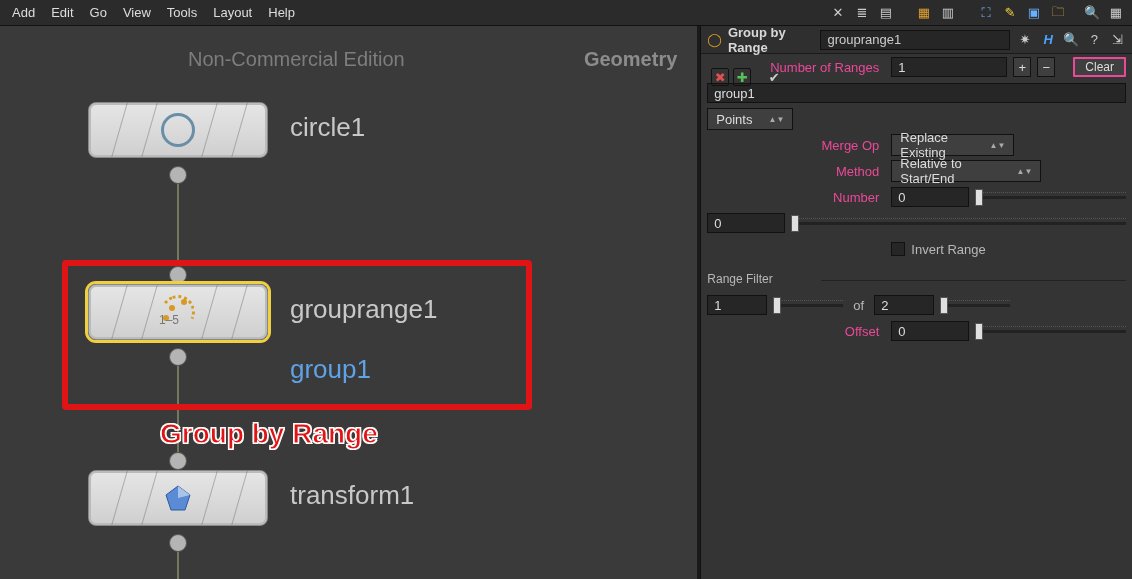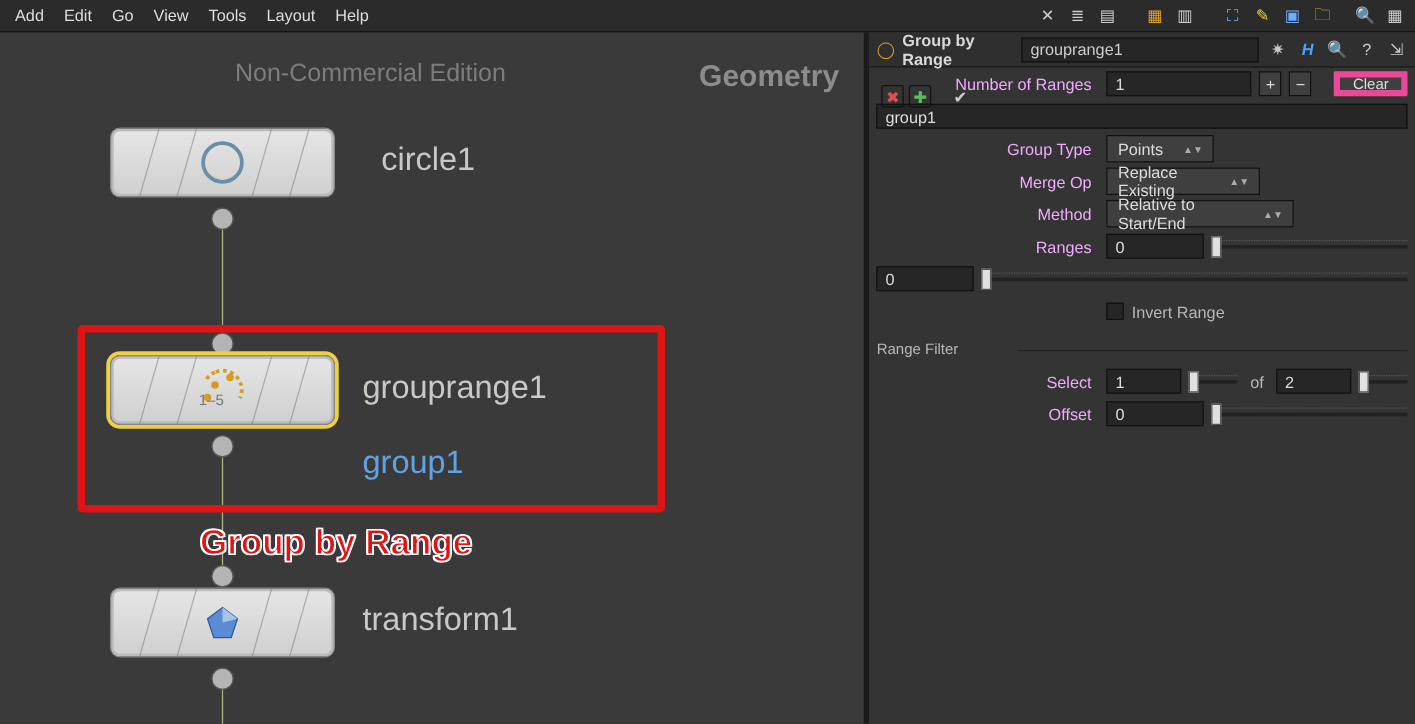--- a/index.html
+++ b/index.html
@@ -10,21 +10,21 @@
   .menubar .spacer { flex:1; }
   .menubar .tool-icon { width:22px; height:22px; display:flex; align-items:center; justify-content:center; color:#ccc; cursor:pointer; margin:0 1px; }
 
   
   .split { display:flex; height:553px; }
   .left-pane { width:736px; background:#3a3a3a; position:relative; border-right:3px solid #1a1a1a; }
   .right-pane { flex:1; background:#343434; border-left:1px solid #111; position:relative; }
 
   
   .watermark { position:absolute; top:22px; left:188px; color:#7d7d7d; font-size:20px; }
-  .context { position:absolute; top:22px; right:20px; color:#8c8c8c; font-size:24px; font-weight:bold; }
+  .context { position:absolute; top:22px; right:20px; color:#8c8c8c; font-size:20px; font-weight:bold; }
 
   .node-box { position:absolute; width:180px; height:56px; background:linear-gradient(#e6e6e6,#cfcfcf); border:1px solid #888; border-radius:8px; display:flex; align-items:center; justify-content:center; box-shadow:inset 0 0 0 2px #bbb; overflow:hidden;}
   .node-box::before, .node-box::after { content:""; position:absolute; top:-10px; bottom:-10px; width:1px; background:rgba(120,120,120,.5); transform:rotate(16deg);}
   .node-box::before { left:30px; }
   .node-box::after  { left:60px; }
   .node-stripe { position:absolute; top:-10px; bottom:-10px; width:1px; background:rgba(120,120,120,.5); transform:rotate(16deg);}
   .node-label { position:absolute; color:#c8c8c8; font-size:26px; }
   .node-label.blue { color:#5fa2e6; }
   .connector { position:absolute; width:18px; height:18px; background:#b4b4b4; border:1px solid #555; border-radius:50%; left:50%; transform:translateX(-50%); }
   .wire { position:absolute; width:1px; background:#a9b87e; left:50%; transform:translateX(-50%); }
@@ -49,24 +49,24 @@
   .parm-header .hicon { width:20px; height:20px; display:flex; align-items:center; justify-content:center; color:#ccc; cursor:pointer; }
   .parm-header .h-h { color:#4aa3ff; font-weight:bold; font-style:italic;}
 
   .pin-row { height:26px; display:flex; align-items:center; gap:4px; padding:2px 6px;}
   .pin-row .chip { width:18px; height:18px; border:1px solid #111; display:flex; align-items:center; justify-content:center; border-radius:2px; cursor:pointer; }
   .pin-row .chip.red { color:#e05050; }
   .pin-row .chip.green { color:#58c058; }
 
   .parm-body { padding:0 6px 6px 6px; }
   .parm-row { display:flex; align-items:center; height:26px; gap:6px; }
-  .parm-row .plabel { width:178px; text-align:right; color:#f0abfc; padding-right:6px; font-size:13px;}
+  .parm-row .plabel { width:178px; text-align:right; color:#ec4899; padding-right:6px; font-size:13px;}
   .tinput { background:#262626; border:1px solid #111; color:#ddd; height:20px; padding:0 6px; font-size:13px;}
   .tinput.flex { flex:1; }
-  .btn { background:#3f3f3f; border:5px solid #ec4899; color:#ddd; height:20px; padding:0 10px; cursor:pointer; font-size:12px; display:flex; align-items:center; border-radius:1px;}
+  .btn { background:#3f3f3f; border:2px solid #ec4899; color:#ddd; height:20px; padding:0 10px; cursor:pointer; font-size:12px; display:flex; align-items:center; border-radius:1px;}
   .stepper { width:18px; height:20px; background:#3f3f3f; border:1px solid #111; color:#ddd; display:flex; align-items:center; justify-content:center; cursor:pointer; font-size:13px;}
   .dropdown { background:#3f3f3f; border:1px solid #111; color:#ddd; height:22px; padding:0 8px; display:flex; align-items:center; gap:8px; cursor:pointer; position:relative;}
   .dropdown .dd-arrows { margin-left:auto; display:flex; flex-direction:column; line-height:5px; font-size:8px; color:#aaa;}
   .slider { flex:1; height:20px; position:relative; display:flex; align-items:center;}
   .slider .track { height:3px; background:#222; flex:1; position:relative;}
   .slider .track::before{content:"";position:absolute;left:0;right:0;top:-4px;height:3px;border-top:1px dotted #555;}
   .slider .thumb { position:absolute; top:-7px; width:8px; height:17px; background:#e0e0e0; border:1px solid #555;}
   .checkbox { width:14px; height:14px; border:1px solid #111; background:#262626; display:inline-block;}
   .section-label { color:#b8b8b8; font-size:12px;}
   .of-label { color:#b8b8b8; padding:0 4px;}
@@ -103,21 +103,21 @@
 
   <div class="left-pane">
     <div class="watermark">Non-Commercial Edition</div>
     <div class="context">Geometry</div>
 
     <div class="node-box" style="left:88px; top:76px;">
       <span class="node-stripe" style="left:120px"></span>
         <span class="node-stripe" style="left:150px"></span>
       <span class="ring-icon"></span>
     </div>
-    <div class="node-label" style="left:305px; top:86px;text-align:right;">circle1</div>
+    <div class="node-label" style="left:290px; top:86px;text-align:right;">circle1</div>
     <div class="connector" style="left:178px; top:140px;"></div>
     <div class="wire" style="left:178px; top:158px; height:82px;"></div>
 
     <div class="connector" style="left:178px; top:240px;"></div>
     <div class="node-box selected" style="left:88px; top:258px;">
       <span class="node-stripe" style="left:120px"></span>
         <span class="node-stripe" style="left:150px"></span>
       <span class="range-icon">
         <span class="arc"></span>
         <span class="dot" style="left:8px;top:20px"></span>
@@ -178,21 +178,20 @@
         <span class="chip green">✚</span>
         <span style="width:6px"></span>
         <span class="chip" style="border:none;color:#ccc">✔</span>
       </div>
 
       <div class="parm-row">
         <input class="tinput flex" value="group1" style="">
       </div>
 
       <div class="parm-row">
-        <span class="plabel">Group Type</span>
         <div class="dropdown" style="width:86px">
           <span>Points</span>
           <span class="dd-arrows">▲▼</span>
         </div>
       </div>
 
       <div class="parm-row">
         <span class="plabel">Merge Op</span>
         <div class="dropdown" style="width:123px">
           <span>Replace Existing</span>
@@ -202,21 +201,21 @@
 
       <div class="parm-row">
         <span class="plabel">Method</span>
         <div class="dropdown" style="width:150px">
           <span>Relative to Start/End</span>
           <span class="dd-arrows">▲▼</span>
         </div>
       </div>
 
       <div class="parm-row">
-        <span class="plabel">Ranges</span>
+        <span class="plabel">Number</span>
         <input class="tinput" style="width: 78px;" value="0">
         <div class="slider">
             <div class="track">
               <div class="thumb" style="left:0"></div>
             </div>
           </div>
       </div>
 
       <div class="parm-row">
         <input class="tinput" style="width: 78px;" value="0">
@@ -232,21 +231,20 @@
         <span class="checkbox"></span>
         <span style="color:#b8b8b8">Invert Range</span>
       </div>
 
       <div class="parm-row" style="margin-top:4px">
         <span class="section-label" style="width:108px;padding-right:6px">Range Filter</span>
         <div style="flex:1;height:1px;background:#222;margin-top:2px"></div>
       </div>
 
       <div class="parm-row">
-        <span class="plabel">Select</span>
         <input class="tinput" style="width: 60px;" value="1">
         <div class="slider" style="max-width:70px">
             <div class="track">
               <div class="thumb" style="left:0"></div>
             </div>
           </div>
         <span class="of-label">of</span>
         <input class="tinput" style="width: 60px;" value="2">
         <div class="slider" style="max-width:70px">
             <div class="track">

